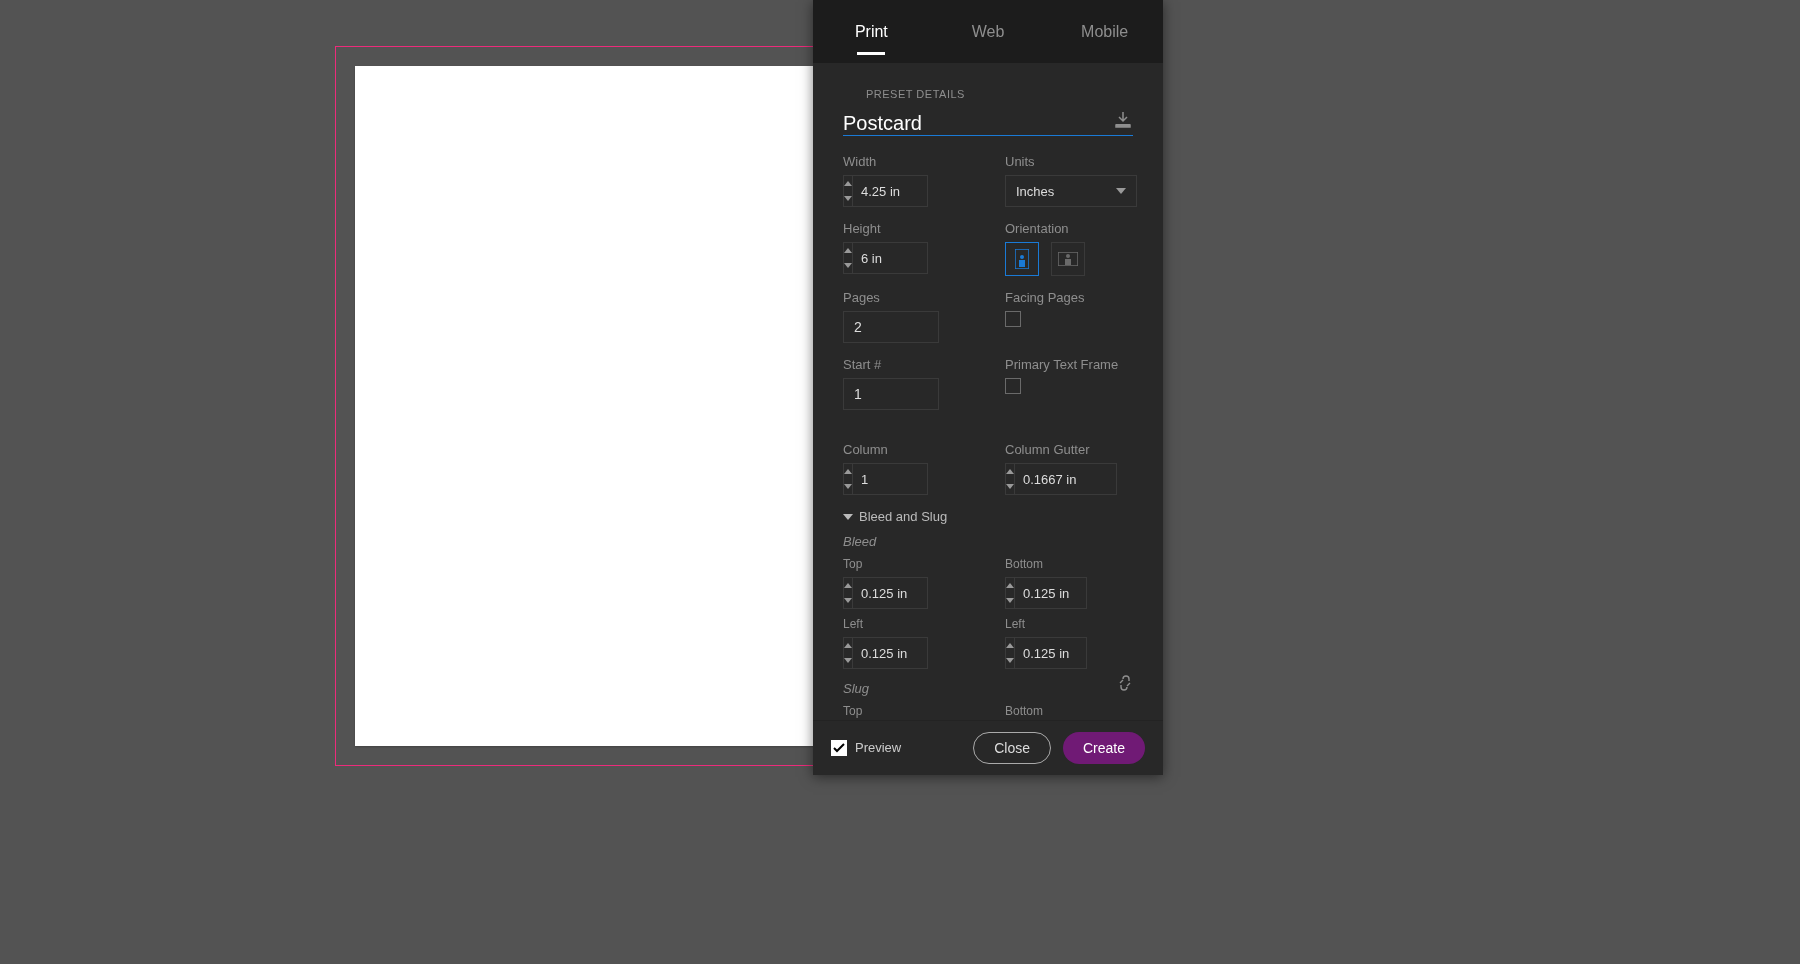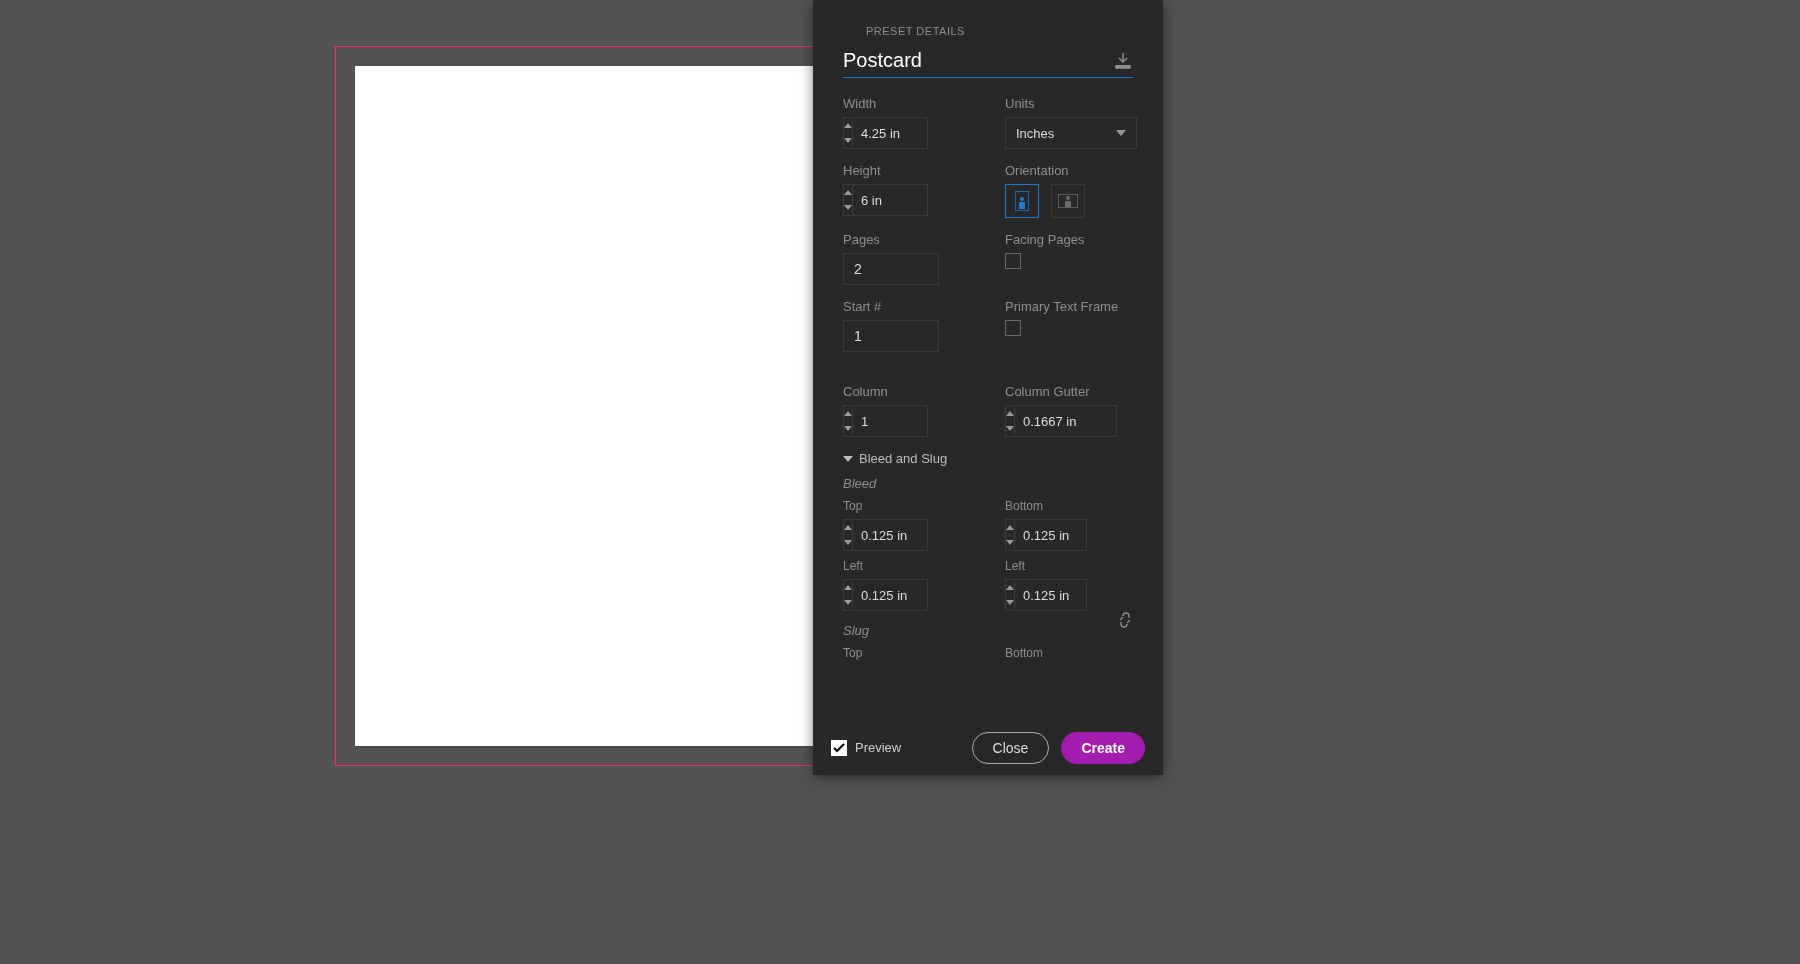--- a/index.html
+++ b/index.html
@@ -15,21 +15,21 @@
 
 .tabs { display: flex; height: 63px; align-items: stretch; }
 .tab { flex: 1; display: flex; align-items: center; justify-content: center; color: #8e8e8e; font-size: 16px; cursor: pointer; position: relative; }
 .tab.active { color: #fff; }
 .tab.active::after { content: ""; position: absolute; bottom: 8px; left: 50%; transform: translateX(-50%); width: 28px; height: 3px; background: #fff; }
 
 .panel-body { flex: 1; background: #282828; padding: 25px 30px 0 30px; overflow: hidden; position: relative; }
 
 .section-label { color: #8e8e8e; font-size: 11px; letter-spacing: 0.5px; margin-bottom: 12px; margin-left: 23px; }
 
-.preset-row { display: flex; align-items: center; border-bottom: 1px solid #1a7ad6; padding-bottom: 5px; margin-bottom: 18px; }
+.preset-row { display: flex; border-bottom: 1px solid #1a7ad6; margin-bottom: 18px; }
 .preset-name { flex: 1; color: #fff; font-size: 20px; font-weight: 300; background: transparent; border: none; outline: none; }
 .save-icon-wrap { color: #8e8e8e; cursor: pointer; }
 .save-icon-wrap svg { display: block; }
 
 .row2 { display: flex; gap: 34px; margin-bottom: 14px; }
 .col { flex: 1; min-width: 0; }
 .field-label { color: #8e8e8e; font-size: 13px; margin-bottom: 6px; display: block; }
 
 .stepper { display: flex; height: 32px; width: 85px; border: 1px solid #3a3a3a; background: #282828; }
 .stepper-arrows { width: 24px; display: flex; flex-direction: column; border-right: 1px solid #3a3a3a; }
@@ -58,32 +58,37 @@
 .sub-label { color: #8e8e8e; font-size: 13px; margin-bottom: 8px; font-style: italic; }
 
 .link-icon { position: absolute; right: 30px; top: 612px; color: #8e8e8e; cursor: pointer; }
 
 .footer { position: absolute; left: 0; right: 0; bottom: 0; height: 55px; background: #282828; display: flex; align-items: center; padding: 0 18px; gap: 12px; }
 .footer::before { content: ""; position: absolute; top: 0; left: 0; right: 0; height: 1px; background: linear-gradient(to bottom, rgba(0,0,0,0.25), transparent); }
 .preview-wrap { display: flex; align-items: center; gap: 8px; flex: 1; }
 .preview-label { color: #ccc; font-size: 13px; }
 .btn { height: 32px; padding: 0 20px; border-radius: 16px; font-size: 14px; cursor: pointer; display: flex; align-items: center; justify-content: center; }
 .btn-outline { border: 1px solid #aaa; color: #ddd; background: transparent; }
-.btn-primary { background: #a21caf; color: #fff; border: none; font-weight: 700; }
+.btn-primary { background: #701a75; color: #fff; border: none; font-weight: 400; }
 </style>
 </head>
 <body>
 
 <div class="canvas-wrap">
   <div class="bleed-rect"></div>
   <div class="page-rect"></div>
 </div>
 
 <div class="panel">
 
+  <div class="tabs">
+    <div class="tab active">Print</div>
+    <div class="tab">Web</div>
+    <div class="tab">Mobile</div>
+  </div>
 
   <div class="panel-body">
 
     <div class="section-label">PRESET DETAILS</div>
 
     <div class="preset-row">
       <input class="preset-name" value="Postcard" style="">
       <span class="save-icon-wrap">
         <svg width="20" height="16" viewBox="0 0 20 16">
             <path d="M3 13 L17 13 L17 15 L3 15 Z M10 0 L10 9 M6 5 L10 9 L14 5" stroke="#8e8e8e" stroke-width="1.5" fill="none"></path>

